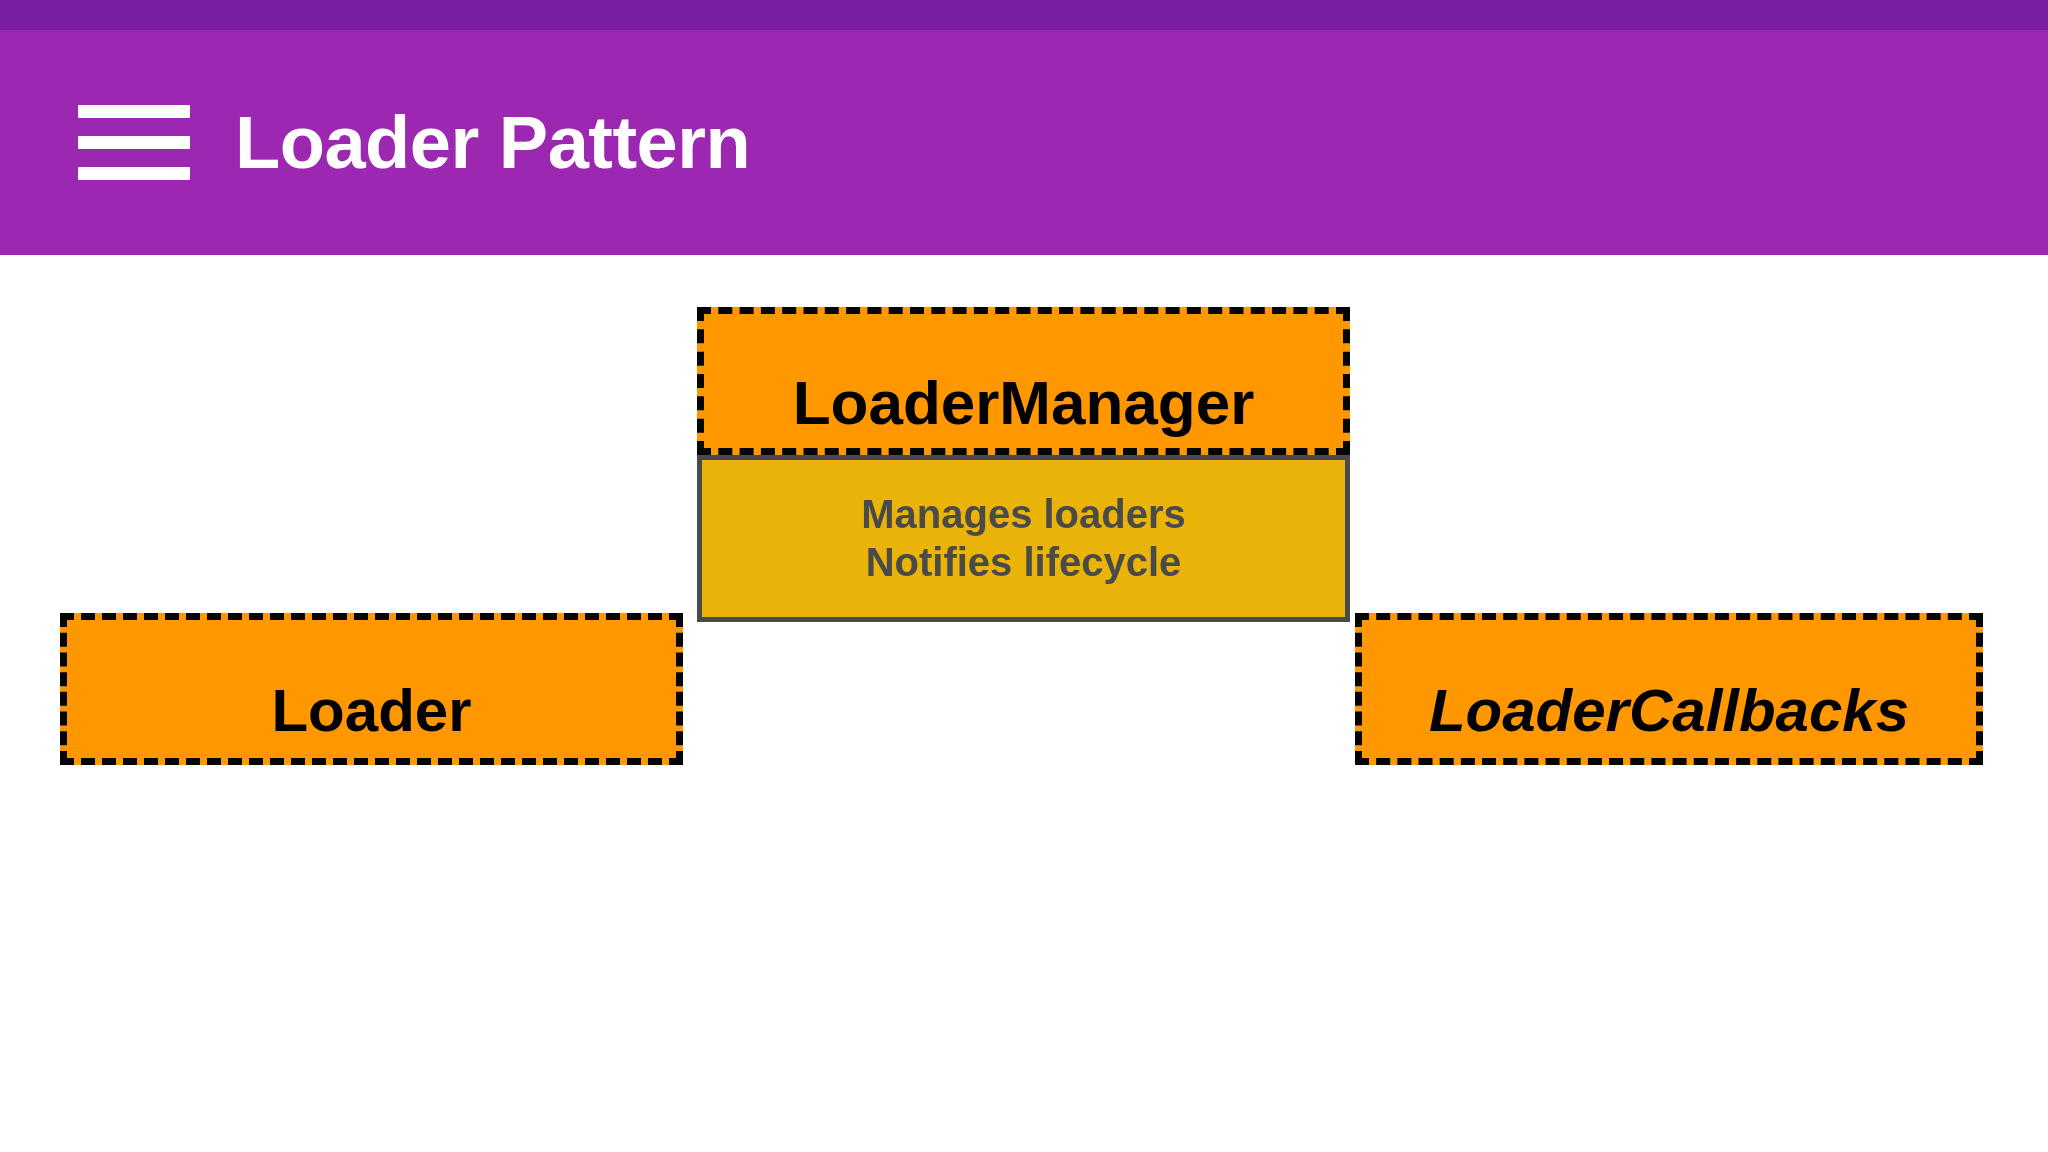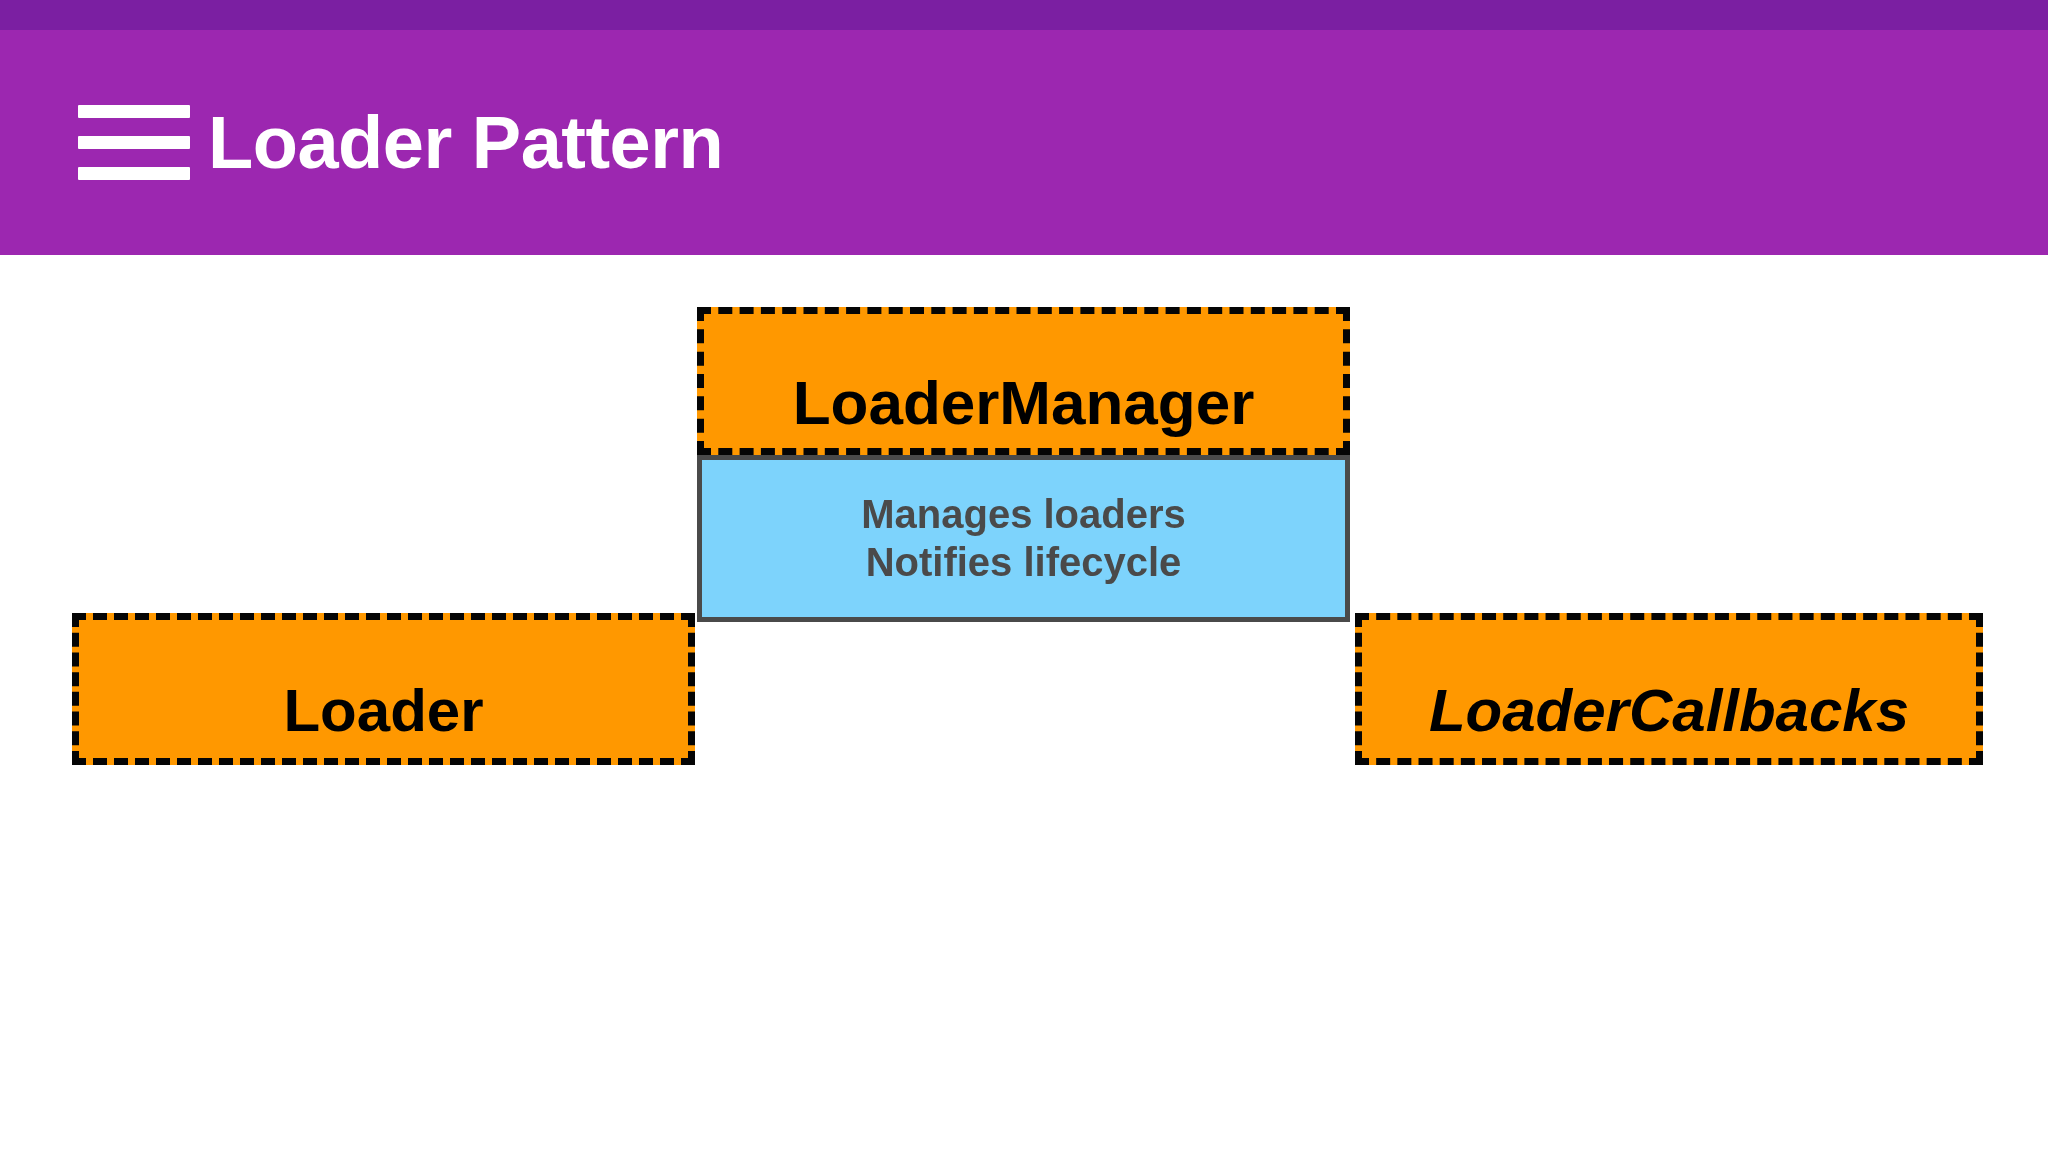--- a/index.html
+++ b/index.html
@@ -58,21 +58,21 @@
     cursor: pointer;
   }
   .menu-button .bar {
     width: 100%;
     height: 13px;
     background: #ffffff;
     border-radius: 1px;
   }
 
   .app-title {
-    margin-left: 18px;
+    margin-left: 45px;
     color: #ffffff;
     font-size: 74px;
     font-weight: bold;
     letter-spacing: -0.5px;
     line-height: 1;
     white-space: nowrap;
   }
 
   
   .app-bar-accent {
@@ -131,40 +131,40 @@
   }
   #node-loadermanager .node-label { font-size: 62px; }
 
   
   #node-loadermanager-detail {
     position: absolute;
     left: 697px;
     top: 200px;
     width: 653px;
     height: 167px;
-    background: #7dd3fc;
+    background: #eab308;
     border: 5px solid #4a4a4a;
     box-sizing: border-box;
     display: flex;
     flex-direction: column;
     align-items: center;
     justify-content: center;
   }
   #node-loadermanager-detail .detail-line {
     color: #4a4a4a;
     font-size: 40px;
     font-weight: bold;
     line-height: 1.18;
     white-space: nowrap;
     text-align: center;
   }
 
   
   #node-loader {
-    left: 72px;
+    left: 60px;
     top: 358px;
     width: 623px;
     height: 152px;
   }
   #node-loader .node-label { font-size: 60px; }
 
   
   #node-loadercallbacks {
     left: 1355px;
     top: 358px;

